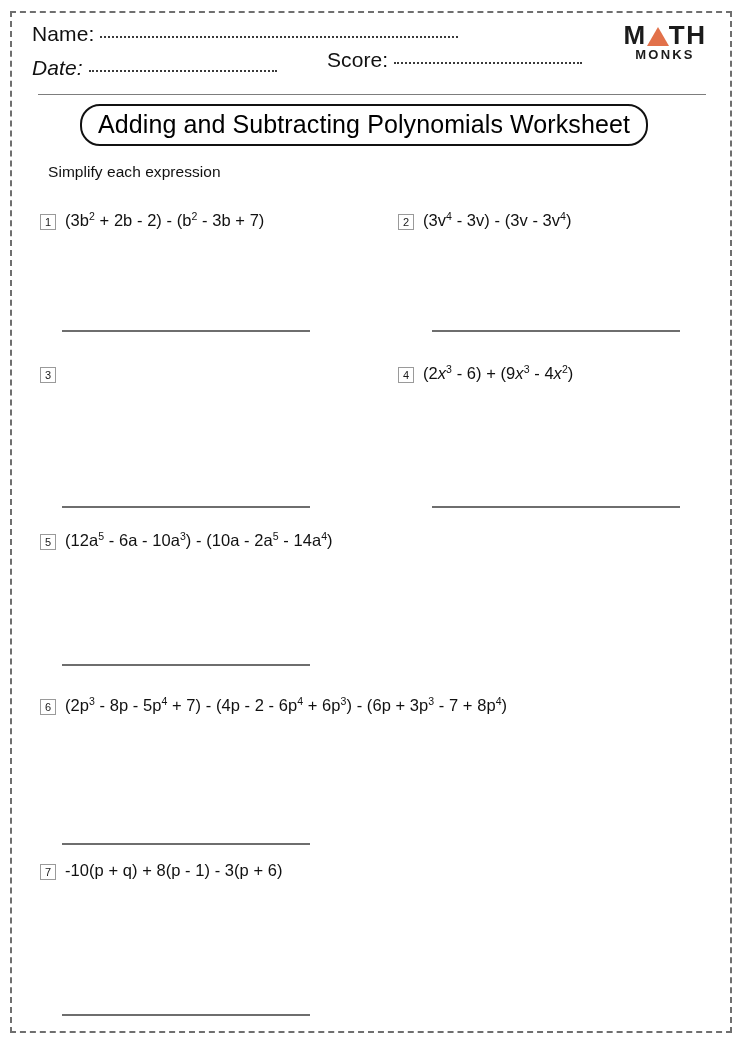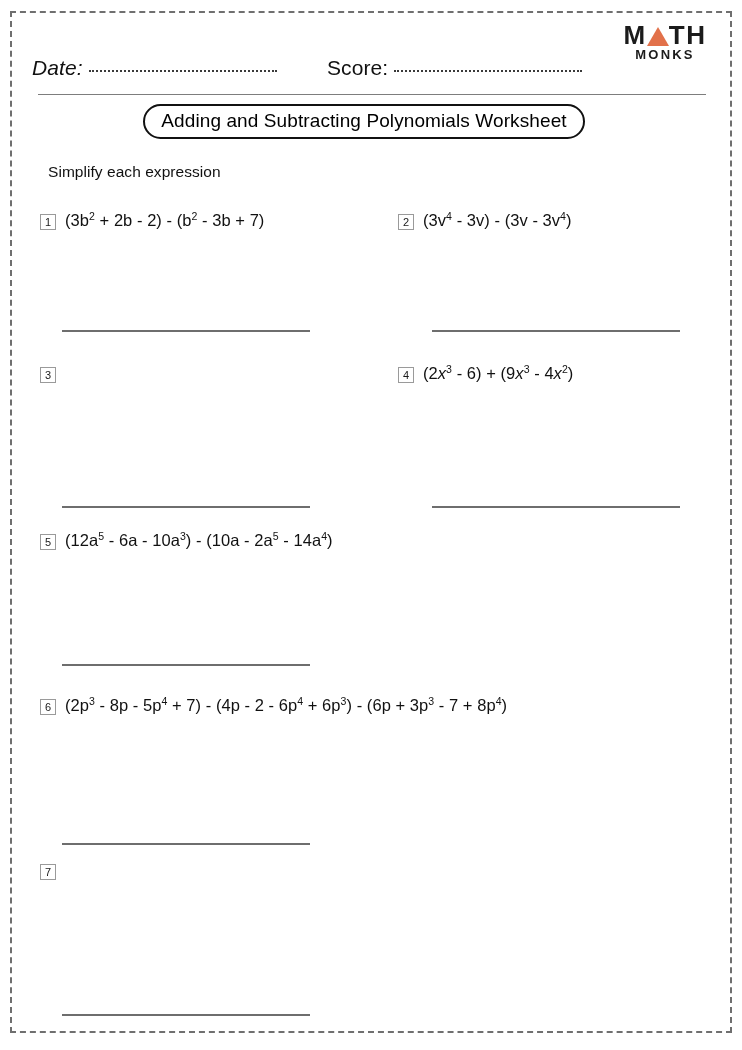--- a/index.html
+++ b/index.html
@@ -44,21 +44,21 @@
     height: 72px;
   }
   .field-row {
     position: absolute;
     display: flex;
     align-items: baseline;
     height: 30px;
   }
   .row-name { left: 0px; top: 2px; }
   .row-date { left: 0px; top: 36px; font-style: italic; }
-  .row-score { left: 295px; top: 36px; }
+  .row-score { left: 295px; top: 28px; }
 
   .field-label {
     font-size: 21px;
     font-weight: 400;
     letter-spacing: 0.1px;
     color: #111;
     white-space: nowrap;
   }
   .dotline {
     display: inline-block;
@@ -123,21 +123,21 @@
     top: 104px;
     width: 656px;
     display: flex;
     justify-content: center;
   }
   .title-pill {
     display: inline-block;
     border: 2px solid #111;
     border-radius: 20px;
     padding: 4px 16px 6px 16px;
-    font-size: 19px;
+    font-size: 25px;
     font-weight: 400;
     letter-spacing: 0.1px;
     white-space: nowrap;
     line-height: 1.12;
   }
 
   .instruction {
     position: absolute;
     left: 48px;
     top: 163px;
@@ -192,20 +192,24 @@
 </style>
 </head>
 <body>
 
 <div id="sheet">
 
   <div class="page-border"></div>
 
   <div class="header">
 
+    <div class="field-row row-name">
+      <span class="field-label">Name:</span>
+      <span class="dotline dot-name"></span>
+    </div>
 
     <div class="field-row row-date">
       <span class="field-label">Date:</span>
       <span class="dotline dot-date"></span>
     </div>
 
     <div class="field-row row-score">
       <span class="field-label">Score:</span>
       <span class="dotline dot-score"></span>
     </div>
@@ -247,20 +251,21 @@
       <div class="problem" style="left: 40px; top: 530px;">
         <span class="num-box">5</span>
         <span class="expr">(12a<sup>5</sup> - 6a - 10a<sup>3</sup>) - (10a - 2a<sup>5</sup> - 14a<sup>4</sup>)</span>
       </div>
       <div class="problem" style="left: 40px; top: 695px;">
         <span class="num-box">6</span>
         <span class="expr">(2p<sup>3</sup> - 8p - 5p<sup>4</sup> + 7) - (4p - 2 - 6p<sup>4</sup> + 6p<sup>3</sup>) - (6p + 3p<sup>3</sup> - 7 + 8p<sup>4</sup>)</span>
       </div>
       <div class="problem" style="left: 40px; top: 860px;">
         <span class="num-box">7</span>
+        <span class="expr">-10(p + q) + 8(p - 1) - 3(p + 6)</span>
       </div>
     </div>
   <div id="lines-layer">
       <div class="ans-line" style="left: 62px; top: 330px; width: 248px;"></div>
       <div class="ans-line" style="left: 432px; top: 330px; width: 248px;"></div>
       <div class="ans-line" style="left: 62px; top: 506px; width: 248px;"></div>
       <div class="ans-line" style="left: 432px; top: 506px; width: 248px;"></div>
       <div class="ans-line" style="left: 62px; top: 664px; width: 248px;"></div>
       <div class="ans-line" style="left: 62px; top: 843px; width: 248px;"></div>
       <div class="ans-line" style="left: 62px; top: 1014px; width: 248px;"></div>

